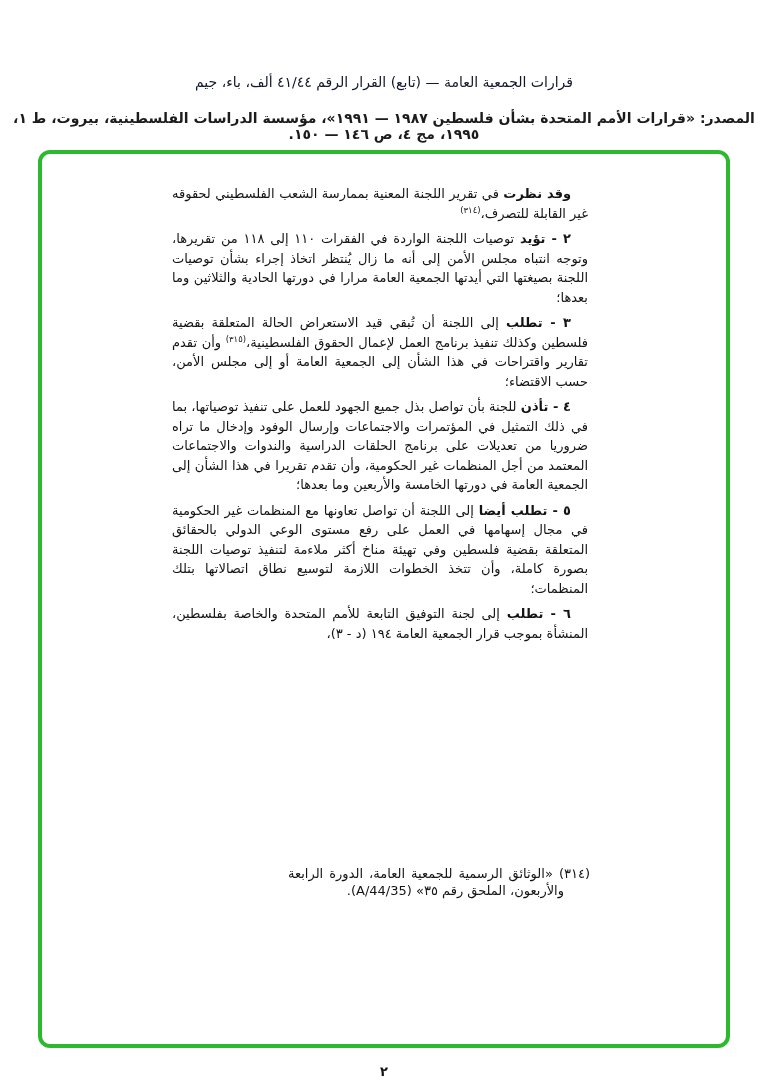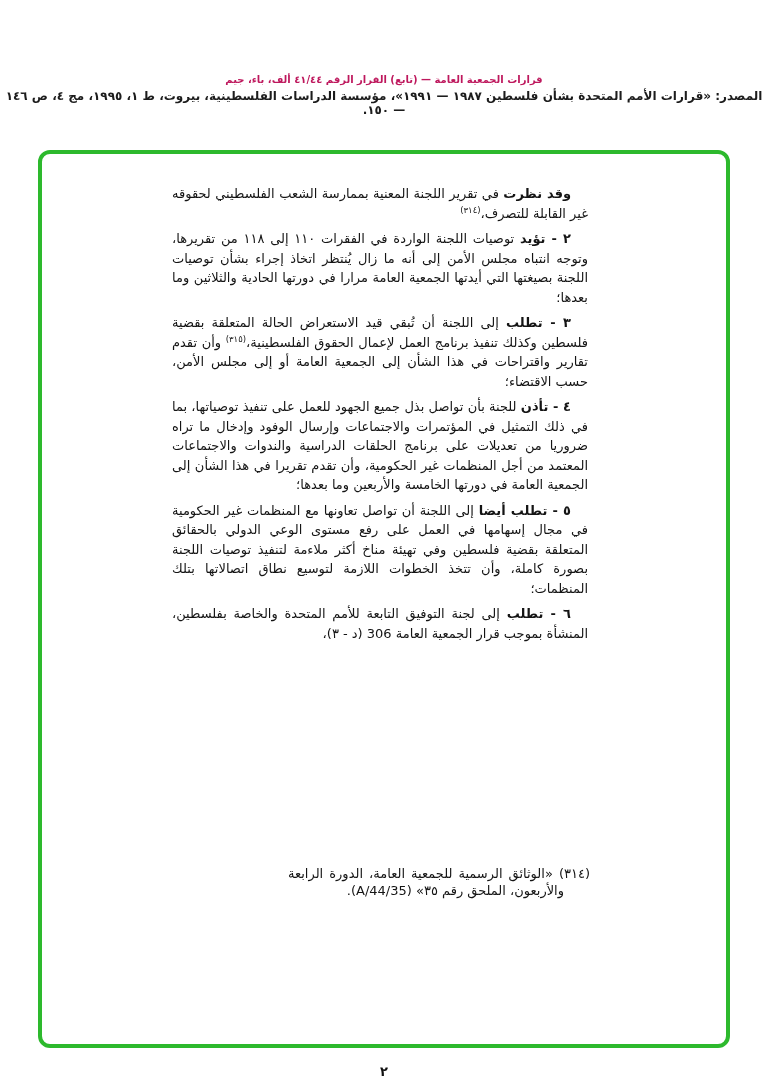--- a/index.html
+++ b/index.html
@@ -5,22 +5,22 @@
   * { margin:0; padding:0; box-sizing:border-box; }
   html, body { background:#ffffff; }
   body {
     width:768px; height:1085px; position:relative; overflow:hidden;
     font-family:"DejaVu Sans", sans-serif; color:#111;
   }
   .page { position:absolute; inset:0; background:#ffffff; }
 
   
   .doc-header { position:absolute; top:74px; left:0; right:0; text-align:center; direction:rtl; }
-  .doc-title { font-size:10px; font-weight:bold; letter-spacing:0.2px; color:#be185d; }
-  .doc-source { font-size:12px; font-weight:bold; margin-top:4px; color:#1c1c1c; }
+  .doc-title { font-size:14px; font-weight:normal; letter-spacing:0.2px; color:#0f172a; }
+  .doc-source { font-size:14px; font-weight:bold; margin-top:20px; color:#1c1c1c; }
 
   
   .green-frame {
     position:absolute; left:38px; top:150px; width:692px; height:898px;
     border:4px solid #2db92d; border-radius:12px; background:transparent;
   }
 
   
   .body-text {
     position:absolute; top:184px; right:180px; width:416px;
@@ -61,21 +61,21 @@
 
 
     <p class="para"><b class="lead">٢ - تؤيد</b><span> توصيات اللجنة الواردة في الفقرات ١١٠ إلى ١١٨ من تقريرها، وتوجه انتباه مجلس الأمن إلى أنه ما زال يُنتظر اتخاذ إجراء بشأن توصيات اللجنة بصيغتها التي أيدتها الجمعية العامة مرارا في دورتها الحادية والثلاثين وما بعدها؛</span><sup class="fn-ref"></sup><span></span></p>
 
     <p class="para"><b class="lead">٣ - تطلب</b><span> إلى اللجنة أن تُبقي قيد الاستعراض الحالة المتعلقة بقضية فلسطين وكذلك تنفيذ برنامج العمل لإعمال الحقوق الفلسطينية،</span><sup class="fn-ref">(٣١٥)</sup><span> وأن تقدم تقارير واقتراحات في هذا الشأن إلى الجمعية العامة أو إلى مجلس الأمن، حسب الاقتضاء؛</span></p>
 
     <p class="para"><b class="lead">٤ - تأذن</b><span> للجنة بأن تواصل بذل جميع الجهود للعمل على تنفيذ توصياتها، بما في ذلك التمثيل في المؤتمرات والاجتماعات وإرسال الوفود وإدخال ما تراه ضروريا من تعديلات على برنامج الحلقات الدراسية والندوات والاجتماعات المعتمد من أجل المنظمات غير الحكومية، وأن تقدم تقريرا في هذا الشأن إلى الجمعية العامة في دورتها الخامسة والأربعين وما بعدها؛</span><sup class="fn-ref"></sup><span></span></p>
 
     <p class="para"><b class="lead">٥ - تطلب أيضا</b><span> إلى اللجنة أن تواصل تعاونها مع المنظمات غير الحكومية في مجال إسهامها في العمل على رفع مستوى الوعي الدولي بالحقائق المتعلقة بقضية فلسطين وفي تهيئة مناخ أكثر ملاءمة لتنفيذ توصيات اللجنة بصورة كاملة، وأن تتخذ الخطوات اللازمة لتوسيع نطاق اتصالاتها بتلك المنظمات؛</span><sup class="fn-ref"></sup><span></span></p>
 
-    <p class="para"><b class="lead">٦ - تطلب</b><span> إلى لجنة التوفيق التابعة للأمم المتحدة والخاصة بفلسطين، المنشأة بموجب قرار الجمعية العامة 306 (د - ٣)،</span><sup class="fn-ref"></sup><span></span></p>
+    <p class="para"><b class="lead">٦ - تطلب</b><span> إلى لجنة التوفيق التابعة للأمم المتحدة والخاصة بفلسطين، المنشأة بموجب قرار الجمعية العامة ١٩٤ (د - ٣)،</span><sup class="fn-ref"></sup><span></span></p>
   </main>
 
   <section class="footnotes">
     <p class="footnote"><span class="fn-marker">(٣١٤)</span><span> «الوثائق الرسمية للجمعية العامة، الدورة الرابعة والأربعون، الملحق رقم ٣٥» (A/44/35).</span></p>
   </section>
 
   <div class="page-num">٢</div>
 
 </div>
 

